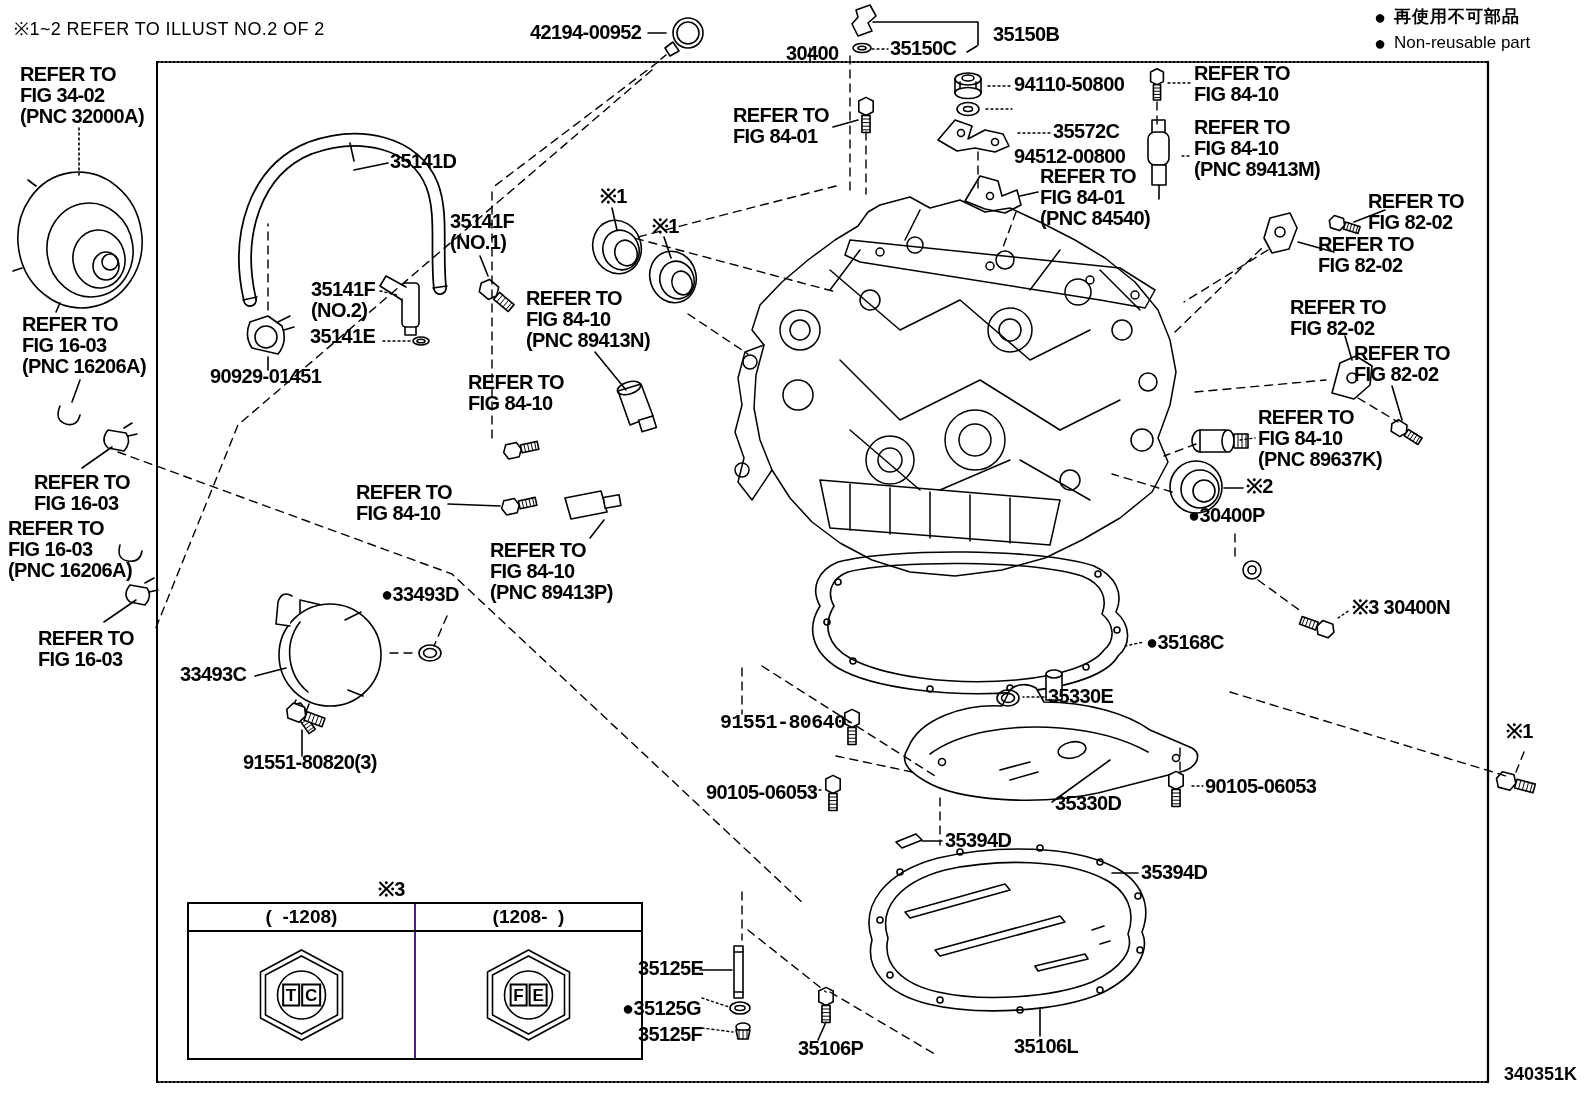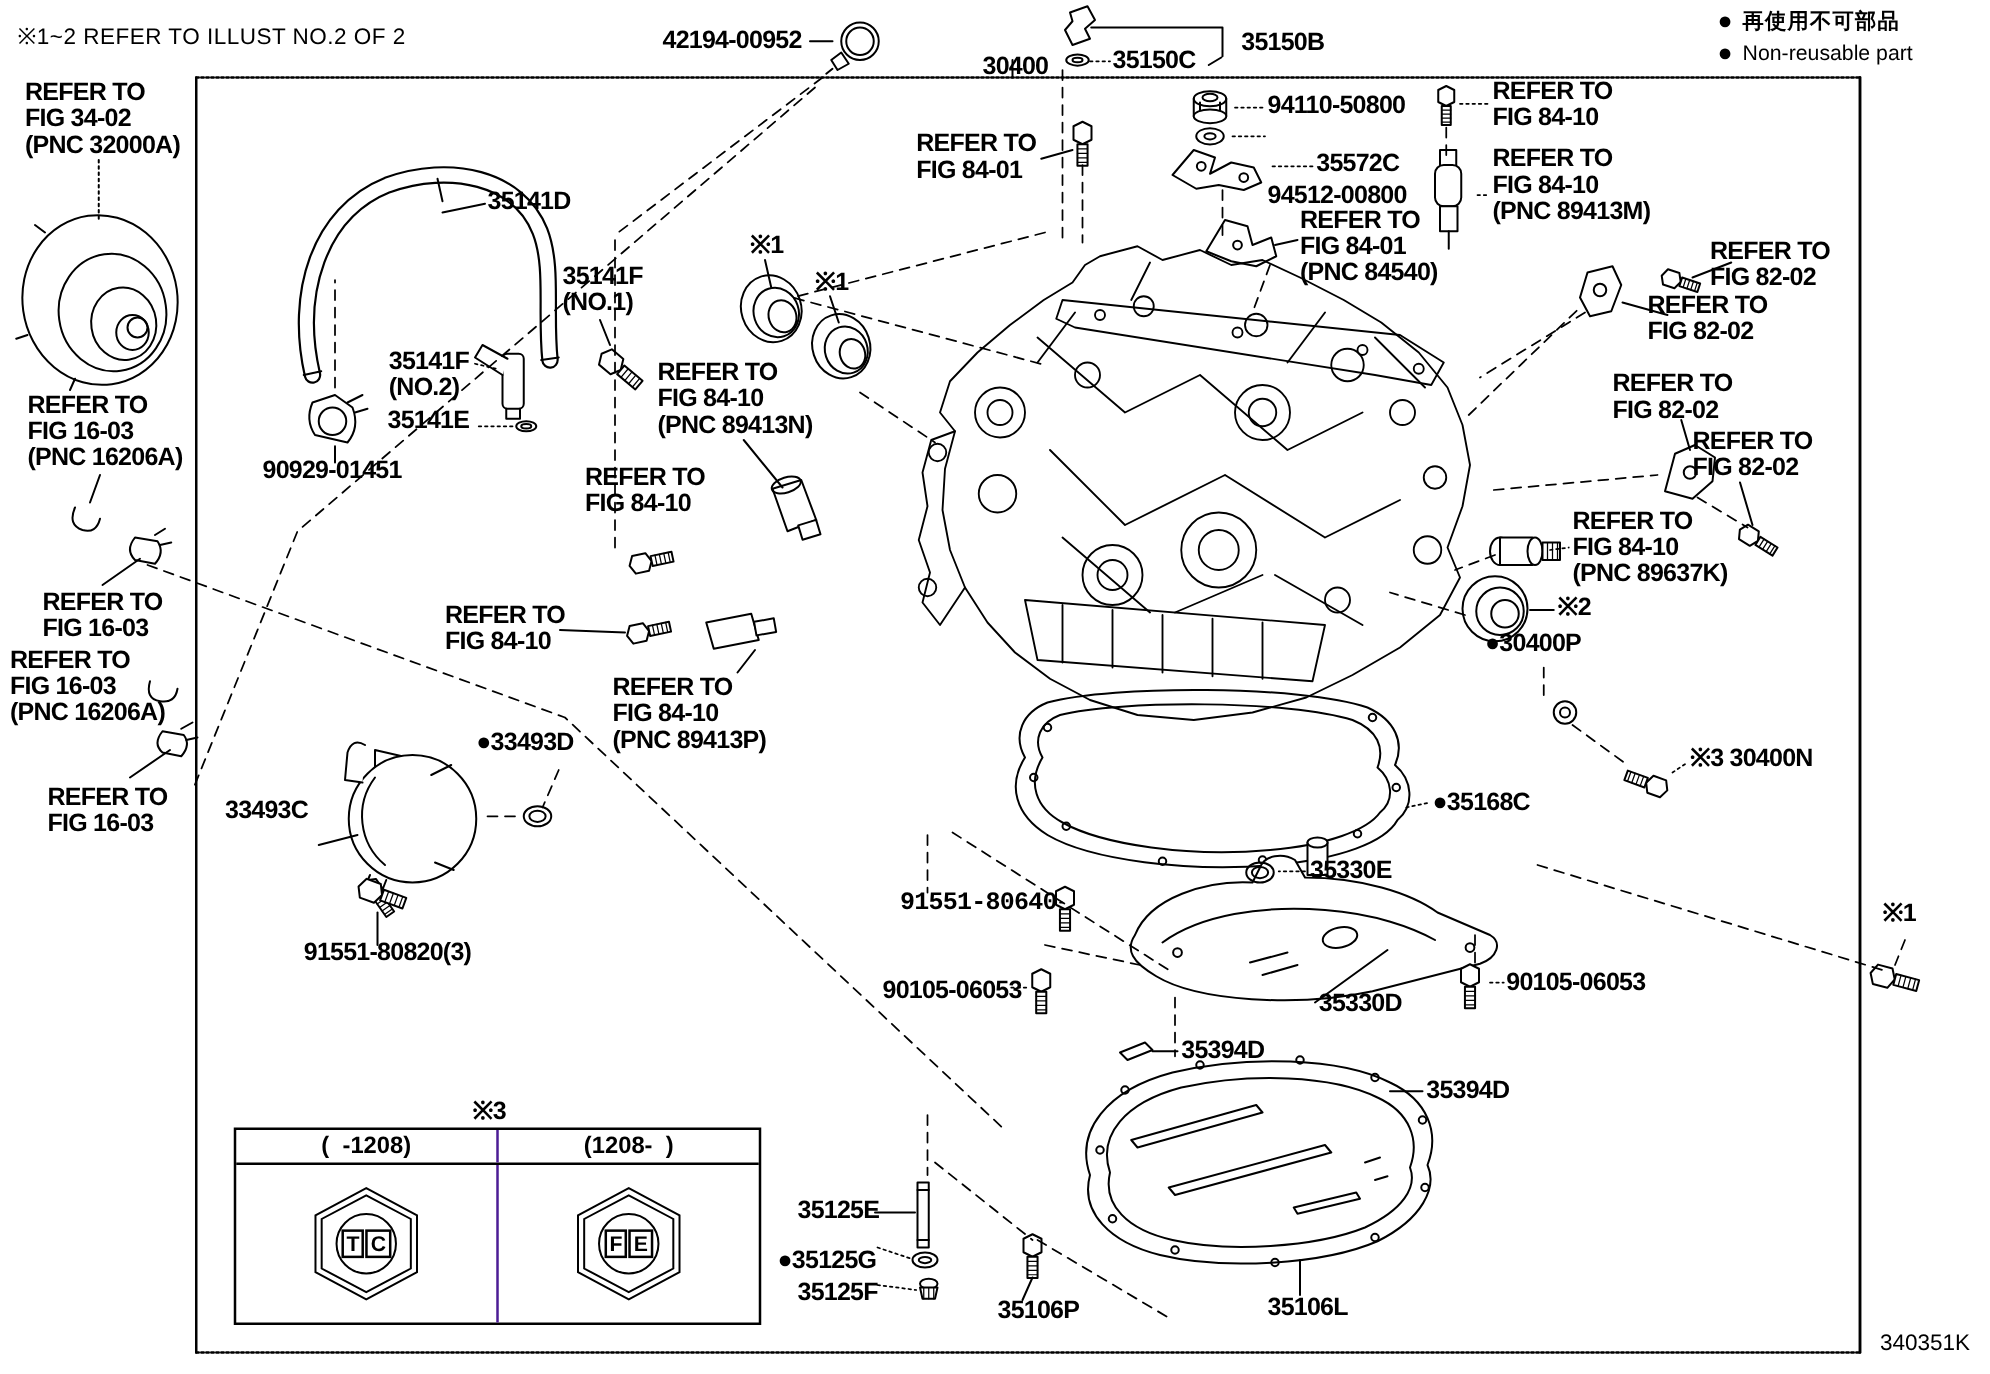--- a/index.html
+++ b/index.html
@@ -3,26 +3,26 @@
 <meta charset="utf-8">
 <style>
   html,body{margin:0;padding:0;background:#fff}
   body{width:1592px;height:1099px;position:relative;overflow:hidden;
        font-family:"Liberation Sans",sans-serif;color:#000}
   #art{position:absolute;left:0;top:0;width:1592px;height:1099px}
   .lbl{position:absolute;font-weight:bold;font-size:20px;line-height:21px;
        letter-spacing:-0.6px;white-space:pre;color:#000}
   .footnote{position:absolute;left:14px;top:16px;font-size:18px;font-weight:normal;
        letter-spacing:0.4px;white-space:pre}
-  .dwgno{position:absolute;left:1504px;top:1064px;font-size:18px;font-weight:normal}
+  .dwgno{position:absolute;left:1504px;top:1064px;font-size:18px;font-weight:bold}
   .legend{position:absolute;left:1374px;top:4px;font-size:17px;line-height:26px}
   .legend .row{display:flex;align-items:center;gap:8px;height:26px}
   .legend .bullet{font-size:20px;line-height:20px}
   .legend .jp{font-weight:bold;letter-spacing:1px}
-  #plug-table{position:absolute;left:187px;top:902px;width:422px;height:158px;
+  #plug-table{position:absolute;left:187px;top:902px;width:456px;height:158px;
        border:2px solid #000;box-sizing:border-box}
   #plug-table .hdr{display:flex;height:28px;border-bottom:2px solid #000;box-sizing:border-box}
   #plug-table .hdr .cell{flex:1;text-align:center;font-weight:bold;font-size:19px;
        line-height:26px;letter-spacing:0px;white-space:pre}
   #plug-table .bdy{display:flex;height:126px}
   #plug-table .cell2{flex:1;position:relative}
   #plug-table .hdr .cell + .cell, #plug-table .cell2 + .cell2{border-left:2px solid #4c1d95}
   .plugletters{position:absolute;left:50%;top:50%;transform:translate(-50%,-50%);
        display:flex;gap:1px}
   .plugletters span{border:2px solid #000;font-weight:bold;font-size:17px;line-height:17px;
@@ -445,21 +445,21 @@
     <div class="lbl" style="left: 22px; top: 314px;">REFER TO
 FIG 16-03
 (PNC 16206A)</div>
     <div class="lbl" style="left: 34px; top: 472px;">REFER TO
 FIG 16-03</div>
     <div class="lbl" style="left: 8px; top: 518px;">REFER TO
 FIG 16-03
 (PNC 16206A)</div>
     <div class="lbl" style="left: 38px; top: 628px;">REFER TO
 FIG 16-03</div>
-    <div class="lbl" style="left: 180px; top: 638px; text-align: right;">33493C</div>
+    <div class="lbl" style="left: 180px; top: 664px; text-align: right;">33493C</div>
     <div class="lbl" style="left: 243px; top: 752px;">91551-80820(3)</div>
     <div class="lbl" style="left: 530px; top: 22px;">42194-00952</div>
     <div class="lbl" style="left: 786px; top: 21px; margin-top: 22px;">30400</div>
     <div class="lbl" style="left: 890px; top: 38px;">35150C</div>
     <div class="lbl" style="left: 993px; top: 24px;">35150B</div>
     <div class="lbl" style="left: 733px; top: 105px;">REFER TO
 FIG 84-01</div>
     <div class="lbl" style="left: 1014px; top: 74px;">94110-50800</div>
     <div class="lbl" style="left: 1014px; top: 98px; margin-top: 48px;">94512-00800</div>
     <div class="lbl" style="left: 1053px; top: 121px;">35572C</div>

